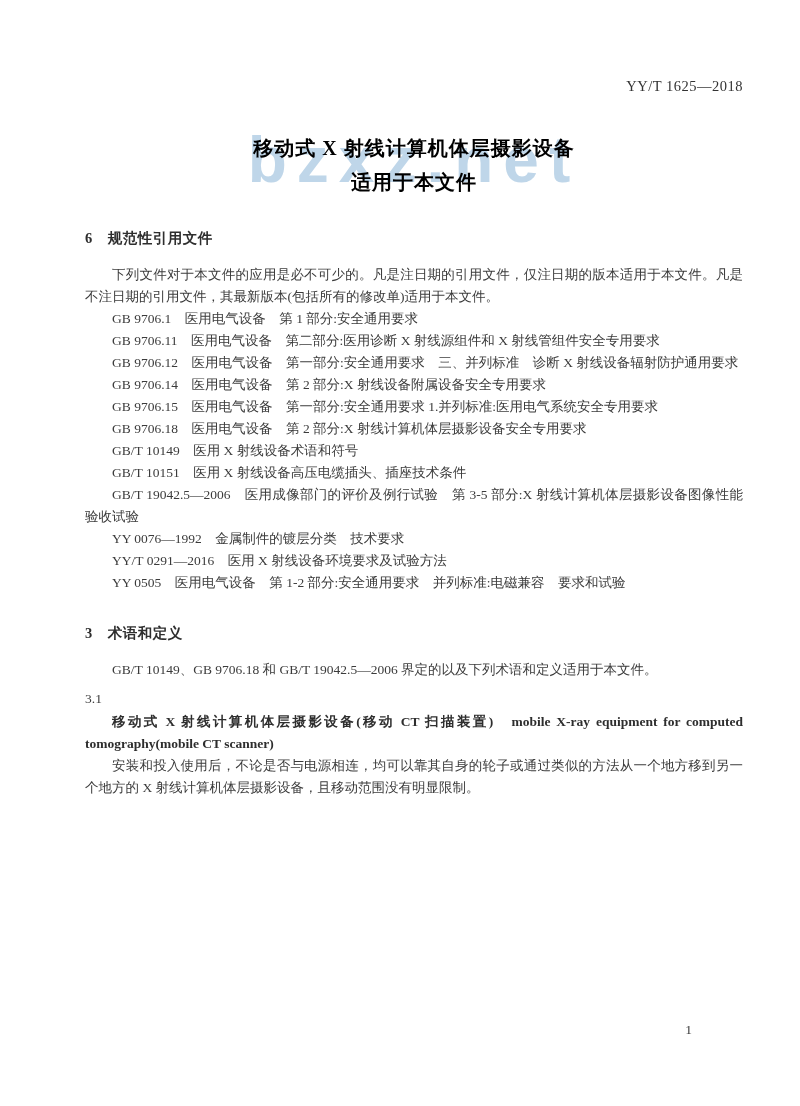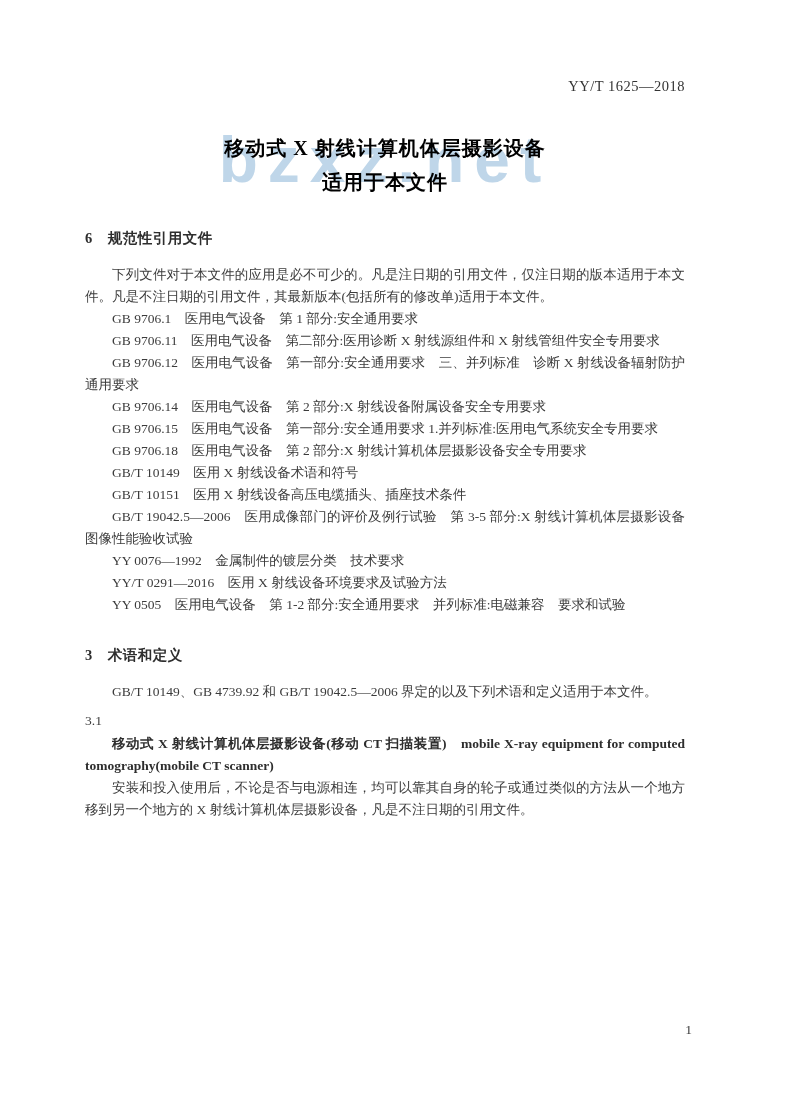--- a/index.html
+++ b/index.html
@@ -9,21 +9,21 @@
     height: 1106px;
     font-family: "Liberation Serif", "DejaVu Serif", serif;
     color: #3b3b3b;
     position: relative;
     overflow: hidden;
   }
   .page {
     position: relative;
     width: 800px;
     height: 1106px;
-    padding: 78px 115px 0 85px;
+    padding: 78px 57px 0 85px;
   }
   .doc-number {
     text-align: right;
     font-size: 14.5px;
     letter-spacing: 0.5px;
     color: #333;
   }
   .title-block {
     position: relative;
     margin-top: 36px;
@@ -110,21 +110,21 @@
     <p class="para">GB/T 10149　医用 X 射线设备术语和符号</p>
     <p class="para">GB/T 10151　医用 X 射线设备高压电缆插头、插座技术条件</p>
     <p class="para">GB/T 19042.5—2006　医用成像部门的评价及例行试验　第 3-5 部分:X 射线计算机体层摄影设备图像性能验收试验</p>
     <p class="para">YY 0076—1992　金属制件的镀层分类　技术要求</p>
     <p class="para">YY/T 0291—2016　医用 X 射线设备环境要求及试验方法</p>
     <p class="para">YY 0505　医用电气设备　第 1-2 部分:安全通用要求　并列标准:电磁兼容　要求和试验</p>
   </div>
 
   <div class="section">
     <div class="section-heading">3　术语和定义</div>
-    <p class="para">GB/T 10149、GB 4739.92 和 GB/T 19042.5—2006 界定的以及下列术语和定义适用于本文件。</p>
+    <p class="para">GB/T 10149、GB 9706.18 和 GB/T 19042.5—2006 界定的以及下列术语和定义适用于本文件。</p>
     <p class="clause-number">3.1</p>
     <p class="para term">移动式 X 射线计算机体层摄影设备(移动 CT 扫描装置)　mobile X-ray equipment for computed tomography(mobile CT scanner)</p>
-    <p class="para">安装和投入使用后，不论是否与电源相连，均可以靠其自身的轮子或通过类似的方法从一个地方移到另一个地方的 X 射线计算机体层摄影设备，凡是不注日期的引用文件。</p>
+    <p class="para">安装和投入使用后，不论是否与电源相连，均可以靠其自身的轮子或通过类似的方法从一个地方移到另一个地方的 X 射线计算机体层摄影设备，且移动范围没有明显限制。</p>
   </div>
 
   <div class="page-number">1</div>
 
 </div>
 
 </body></html>

